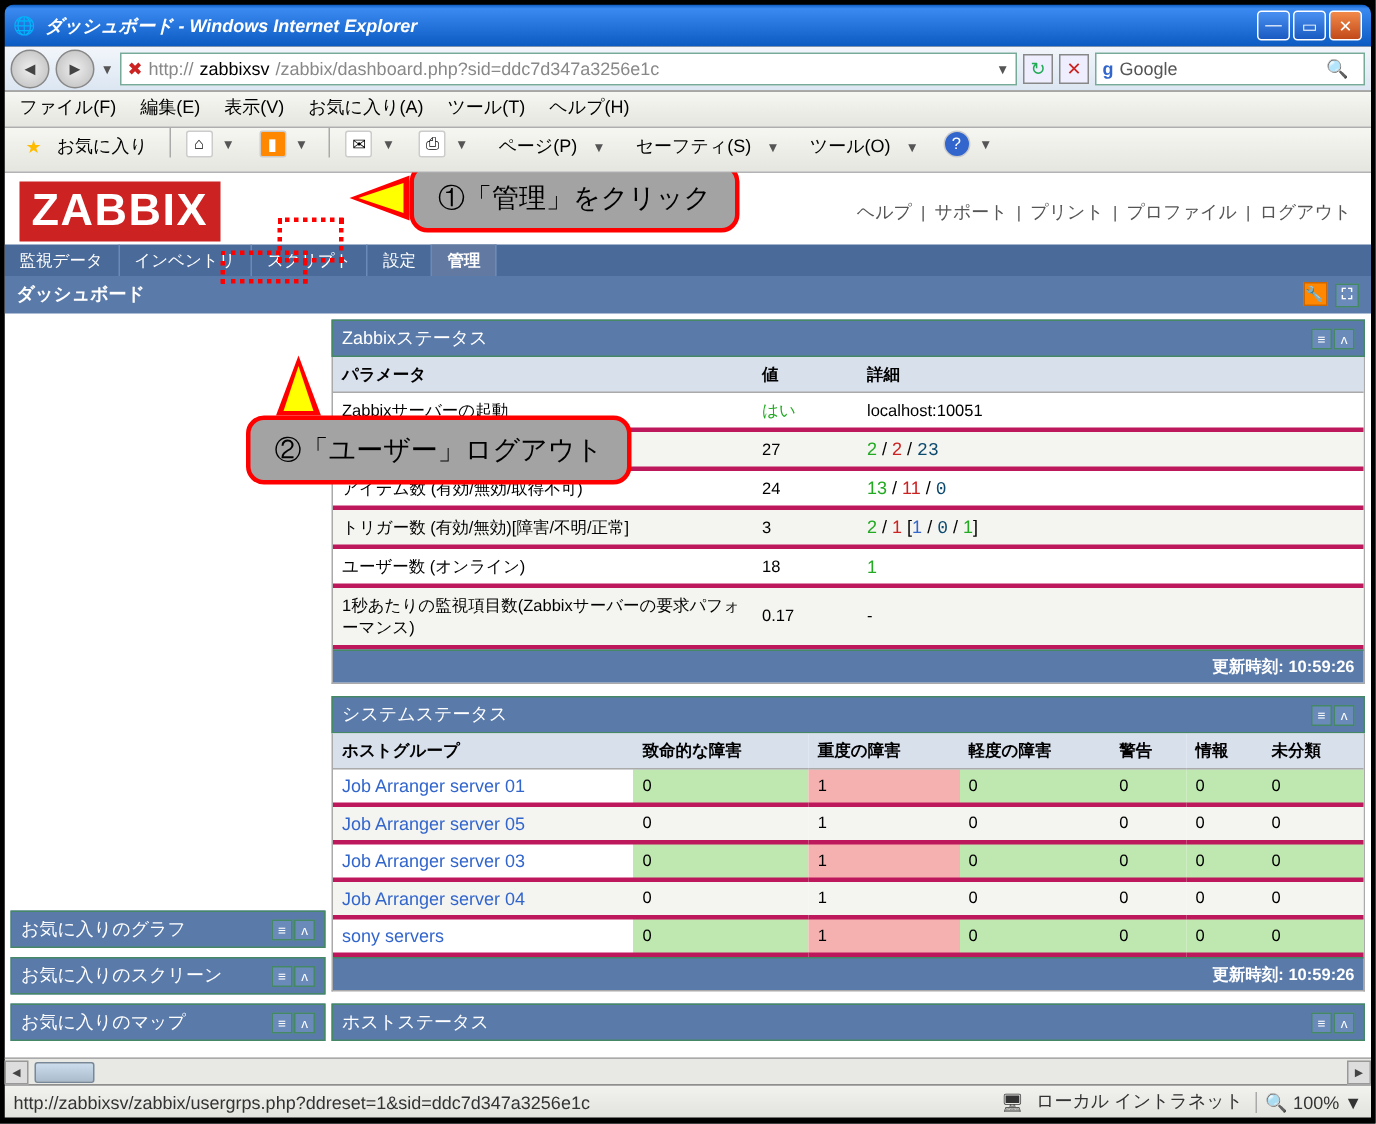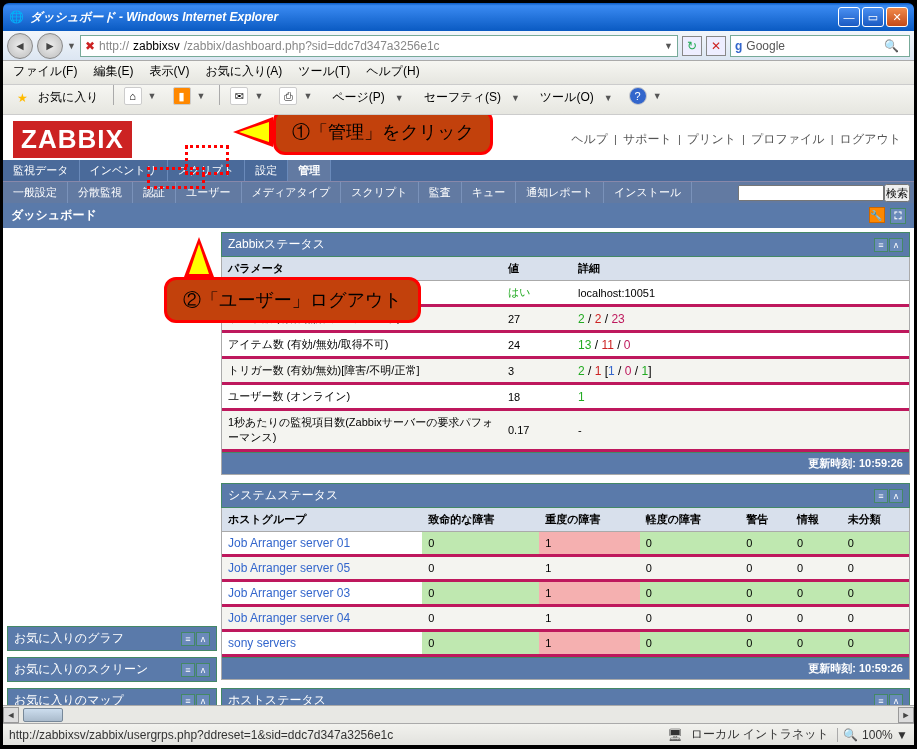--- a/index.html
+++ b/index.html
@@ -32,21 +32,21 @@
 .star { color:#fb0; }
 .drop { color:#555; font-size:9px; }
 .sep { width:1px; height:20px; background:#aaa; margin:0 2px; }
 
 
 .viewport { background:#fff; height:590px; overflow:hidden; position:relative; }
 .vp-inner { position:relative; padding: 0; }
 
 
 .zbx-head { display:flex; justify-content:space-between; align-items:center; padding:6px 10px 2px 10px; }
-.zbx-logo { background:#c22; color:#fff; font-weight:bold; font-size:26px; padding:3px 8px; font-family: Arial; letter-spacing:1px; }
+.zbx-logo { background:#c22; color:#fff; font-weight:bold; font-size:30px; padding:3px 8px; font-family: Arial; letter-spacing:1px; }
 .zbx-links { color:#555; font-size:11px; }
 .zbx-links span { padding:0 3px; }
 
 .nav1, .nav2 { background:#4a6a9a; display:flex; }
 .nav2 { background:#627aa2; border-top:1px solid #88a; }
 .tab { color:#fff; padding:3px 10px; font-size:11px; border-right:1px solid #6a8aba; cursor:pointer; }
 .tab.active { background:#627aa2; font-weight:bold; }
 .tab2 { color:#fff; padding:3px 10px; font-size:11px; border-right:1px solid #7a92ba; cursor:pointer; }
 .srch { margin-left:auto; padding:1px 4px; display:flex;align-items:center; }
 .srch input { height:16px; font-size:11px; }
@@ -70,29 +70,29 @@
 table.data { width:100%; border-collapse:collapse; }
 table.data th { background:#d8e0ec; padding:4px 6px; text-align:left; font-size:11px; border-bottom:1px solid #aaa; }
 table.data td { padding:4px 6px; font-size:11px; border-bottom:3px solid #be185d; background:#fff; }
 table.data tr.alt td { background:#f4f4f0; }
 td.val-green { color:#2a2; }
 td.val a { color:#36c; }
 .update { background:#5a7aaa; color:#fff; padding:3px 6px; font-size:11px; font-weight:bold; text-align:right; border-top:1px solid #486; }
 
 .n-g { color:#2a2; }
 .n-r { color:#c22; }
-.n-gy { color:#be185d; }
+.n-gy { color:#0c4a6e;font-family:Liberation Mono, monospace; }
 .n-b { color:#36c; }
 
 table.sys td.c0 { background:#bfe8b0; }
 table.sys td.c1 { background:#f5b0b0; }
 
 
 .anno { position:absolute; z-index:50; display:flex; align-items:center; }
-.bubble { background:#c2410c; border:3px solid #f00; border-radius:12px; padding:8px 16px; font-size:18px; color:#000; position:relative; }
+.bubble { background:#a3a3a3; border:3px solid #f00; border-radius:12px; padding:8px 16px; font-size:18px; color:#000; position:relative; }
 .tail { width:0;height:0; border-top:15px solid transparent; border-bottom:15px solid transparent; border-right:40px solid #f00; position:relative; }
 .tail::after { content:''; position:absolute; left:6px; top:-10px; width:0;height:0; border-top:10px solid transparent; border-bottom:10px solid transparent; border-right:30px solid #ff0; }
 .dashed-box { position:absolute; border:3px dotted #f00; z-index:49; }
 
 
 .ie-status { background:linear-gradient(#f2f2ee,#e2e2de); height:22px; border-top:1px solid #aaa; display:flex; align-items:center; padding:0 6px; font-size:11px; color:#333; justify-content:space-between; }
 .ie-status .sbr { display:flex;align-items:center;gap:8px; }
 .zoom { border-left:1px solid #aaa; padding-left:6px; }
 
 .hscroll { background:#e8e8e4; height:18px; border-top:1px solid #aaa; display:flex; align-items:center; }
@@ -196,36 +196,20 @@
   </div>
 
   <div class="nav1" id="nav1">
         <span class="tab">監視データ</span>
         <span class="tab">インベントリ</span>
         <span class="tab">スクリプト</span>
         <span class="tab">設定</span>
         <span class="tab active">管理</span>
       </div>
 
-  <div class="nav2" id="nav2">
-  <span class="tab2">一般設定</span>
-        <span class="tab2">分散監視</span>
-        <span class="tab2">認証</span>
-        <span class="tab2">ユーザー</span>
-        <span class="tab2">メディアタイプ</span>
-        <span class="tab2">スクリプト</span>
-        <span class="tab2">監査</span>
-        <span class="tab2">キュー</span>
-        <span class="tab2">通知レポート</span>
-        <span class="tab2">インストール</span>
-        <span class="srch">
-          <input style=""> 
-          <button>検索</button>
-        </span>
-      </div>
 
 
   <div class="dash-title">
     <span>ダッシュボード</span>
     <span class="acts">
       <span>🔧</span>
       <span class="full">⛶</span>
     </span>
   </div>
 

